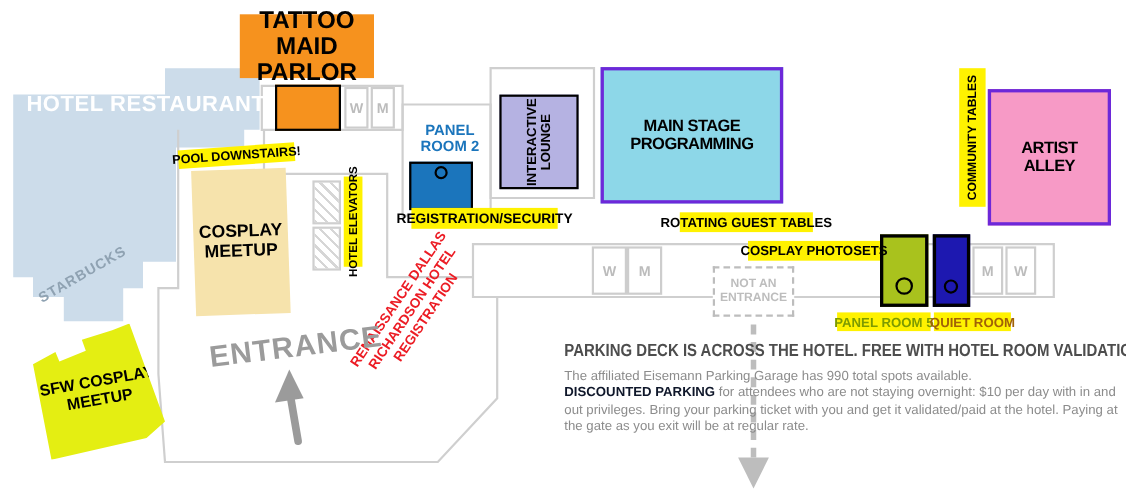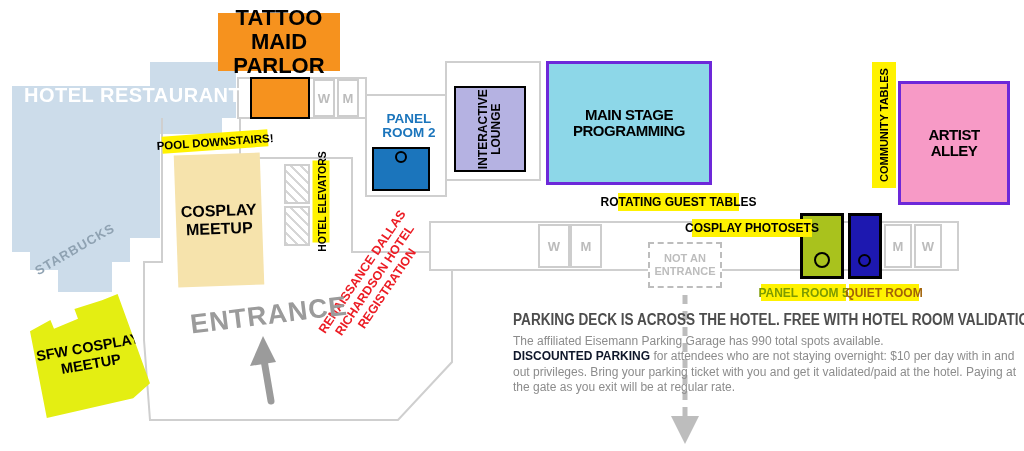--- a/index.html
+++ b/index.html
@@ -49,20 +49,21 @@
 ROOM 2</div>
   <div class="room" style="left: 372px; top: 147px; width: 58px; height: 44px; border: 2px solid rgb(0, 0, 0); background-color: rgb(27, 117, 188);">
     <span class="circle" style="left:21px;top:2px;width:12px;height:12px"></span>
   </div>
 
   <div class="room" style="left: 454px; top: 86px; width: 72px; height: 86px; border: 2px solid rgb(0, 0, 0); background-color: rgb(181, 178, 226);">
     <span class="vtext" style="font-size:12px;line-height:1.1;white-space:pre-line;text-align:center">INTERACTIVE
 LOUNGE</span>
   </div>
 
+  <div class="lbl hl" style="left: 374px; top: 189px; width: 133px; height: 19px; font-size: 12.5px; background-color: rgb(255, 242, 0);">REGISTRATION/SECURITY</div>
 
   <div class="room bigroom" style="left: 546px; top: 61px; width: 166px; height: 124px; white-space: pre-line; background-color: rgb(141, 215, 232);">MAIN STAGE
 PROGRAMMING</div>
 
 
   <div class="room" style="left: 872px; top: 62px; width: 24px; height: 126px; background-color: rgb(255, 242, 0);">
     <span class="vtext" style="font-size:11px;font-weight:700">COMMUNITY TABLES</span>
   </div>
 
   <div class="room bigroom" style="left: 898px; top: 61px; width: 112px; height: 124px; white-space: pre-line; background-color: rgb(247, 154, 198); margin-top: 20px;">ARTIST
@@ -91,21 +92,21 @@
     <span style="display: block; font-size: 14.5px; line-height: 1.15; transform: rotate(-10deg); text-align: center; white-space: pre-line;">SFW COSPLAY
 MEETUP</span>
   </div>
 
   <div class="wm" style="left:538px;top:224px;width:32px;height:44px">W</div>
   <div class="wm" style="left:570px;top:224px;width:32px;height:44px">M</div>
 
   <div class="lbl" style="left: 648px; top: 242px; width: 74px; height: 46px; border: 2px dashed rgb(189, 189, 189); background: rgb(255, 255, 255); color: rgb(189, 189, 189); font-size: 11px; line-height: 1.2; white-space: pre-line;">NOT AN
 ENTRANCE</div>
 
-  <div class="lbl hl" style="left: 680px; top: 219px; width: 120px; height: 18px; background-color: rgb(255, 242, 0); margin-left: 12px;">COSPLAY PHOTOSETS</div>
+  <div class="lbl hl" style="left: 680px; top: 219px; width: 120px; height: 18px; background-color: rgb(255, 242, 0);">COSPLAY PHOTOSETS</div>
 
   <div class="room" style="left: 800px; top: 213px; width: 44px; height: 66px; border: 3px solid rgb(0, 0, 0); background-color: rgb(169, 194, 29);">
     <span class="circle" style="left:11px;top:36px;width:16px;height:16px"></span>
   </div>
   <div class="room" style="left: 848px; top: 213px; width: 34px; height: 66px; border: 3px solid rgb(0, 0, 0); background-color: rgb(29, 24, 176);">
     <span class="circle" style="left:7px;top:38px;width:13px;height:13px"></span>
   </div>
   <div class="lbl hl" style="left: 761px; top: 284px; width: 85px; height: 17px; background-color: rgb(255, 242, 0); color: rgb(125, 155, 0);">PANEL ROOM 5</div>
   <div class="lbl hl" style="left: 849px; top: 284px; width: 70px; height: 17px; background-color: rgb(255, 242, 0); color: #a16207;">QUIET ROOM</div>
 

